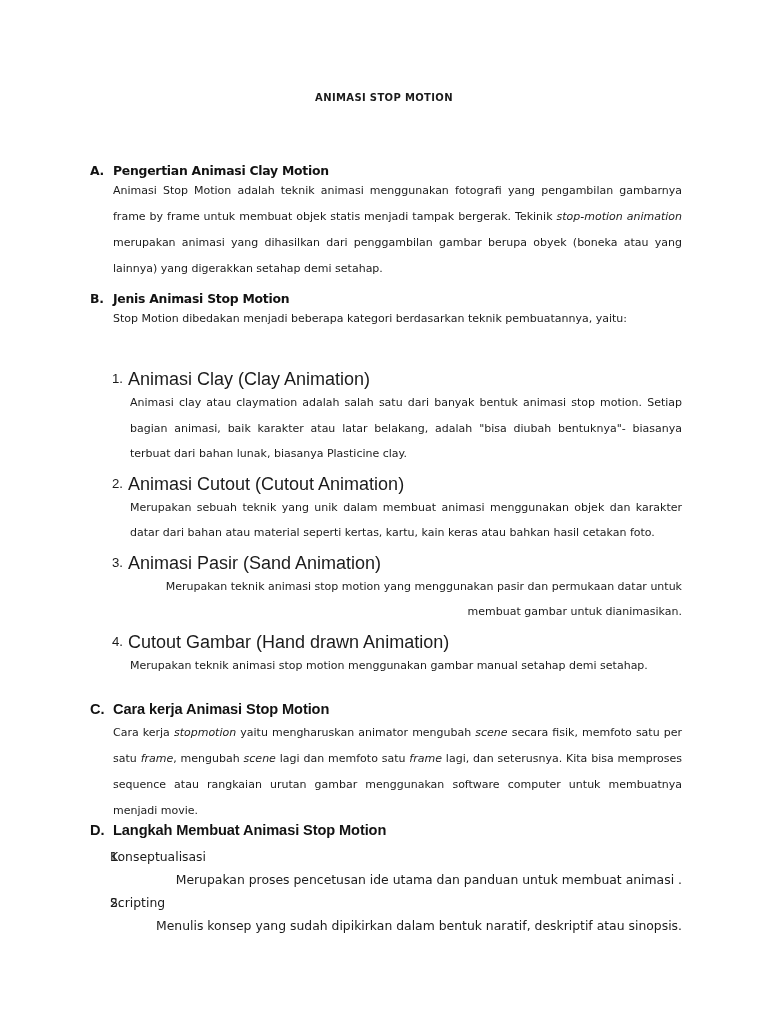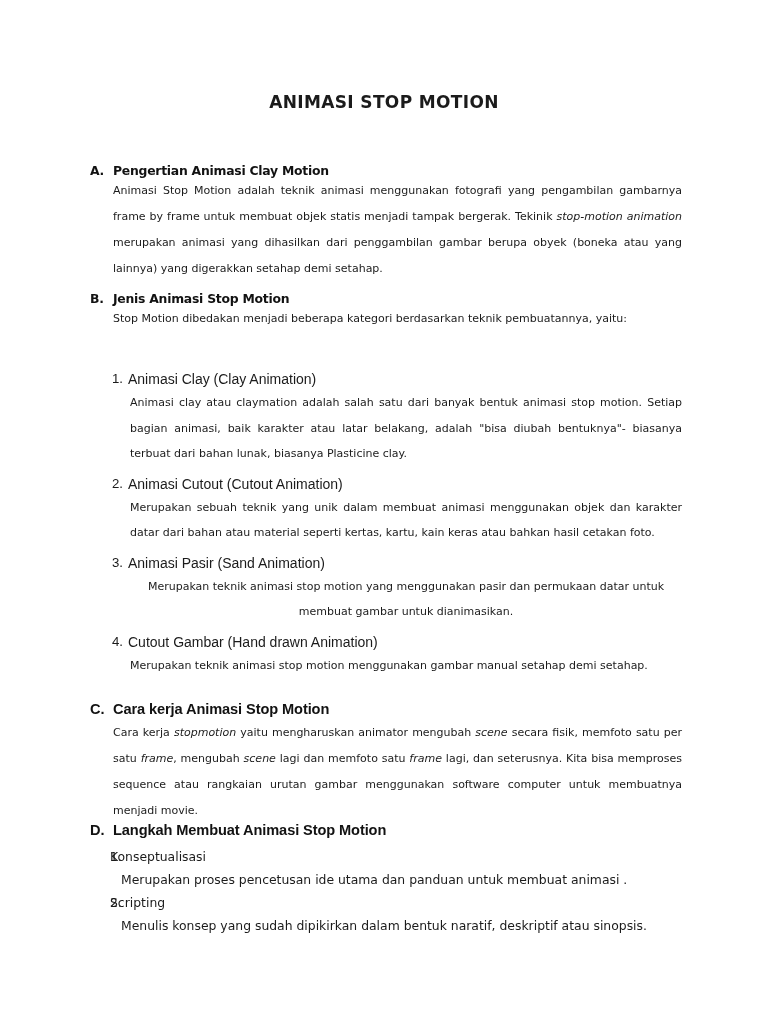--- a/index.html
+++ b/index.html
@@ -30,21 +30,21 @@
 
   
   .doc-title {
     position: absolute;
     left: 0;
     top: 92px;
     width: 768px;
     text-align: center;
     font-family: "DejaVu Sans", sans-serif;
     font-weight: bold;
-    font-size: 17px;
+    font-size: 10px;
     letter-spacing: 0.35px;
     color: #1b1b1b;
   }
 
   
   .section {
     position: absolute;
     left: 90px;
     width: 592px;
   }
@@ -105,33 +105,33 @@
     top: 0;
     width: 16px;
     font-family: "Liberation Sans", sans-serif;
     font-size: 13.2px;
     line-height: 22px;
     color: #1b1b1b;
   }
   .blist-item .itemtitle {
     margin-left: 16px;
     font-family: "Liberation Sans", sans-serif;
-    font-size: 14px;
+    font-size: 18px;
     line-height: 22px;
     color: #1b1b1b;
   }
   .blist-item .itembody {
     margin-left: 18px;
     font-family: "DejaVu Sans", sans-serif;
     font-size: 11px;
     line-height: 25.5px;
     text-align: justify;
     color: #1b1b1b;
   }
-  .blist-item .itembody.nojust { text-align: center; }
+  .blist-item .itembody.nojust { text-align: right; }
 
   
   .dlist {
     position: absolute;
     left: 110px;
     width: 572px;
   }
   .dlist-item { position: relative; }
   .dlist-item .num {
     position: absolute;
@@ -145,21 +145,21 @@
   .dlist-item .itemtitle {
     font-family: "DejaVu Sans", sans-serif;
     font-size: 12.4px;
     line-height: 23px;
   }
   .dlist-item .itembody {
     margin-left: 11px;
     font-family: "DejaVu Sans", sans-serif;
     font-size: 12.4px;
     line-height: 23px;
-    text-align: left;
+    text-align: right;
   }
 </style>
 </head>
 <body>
 
 <div class="page">
 
   <div class="doc-title">ANIMASI STOP MOTION</div>
 
   <div class="section" style="top:163px;">

